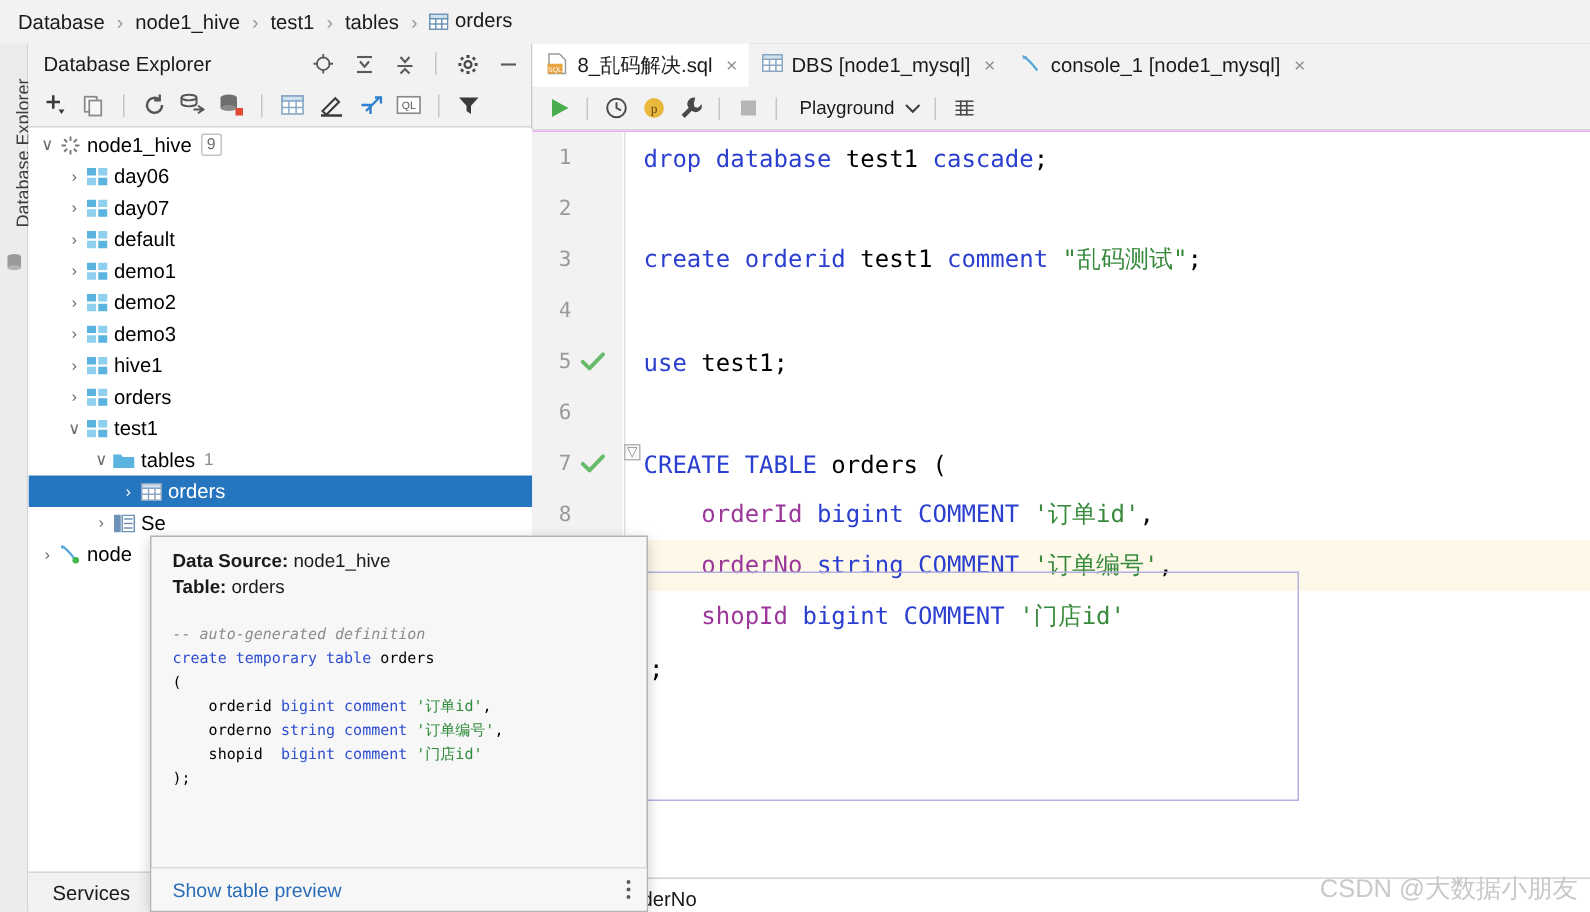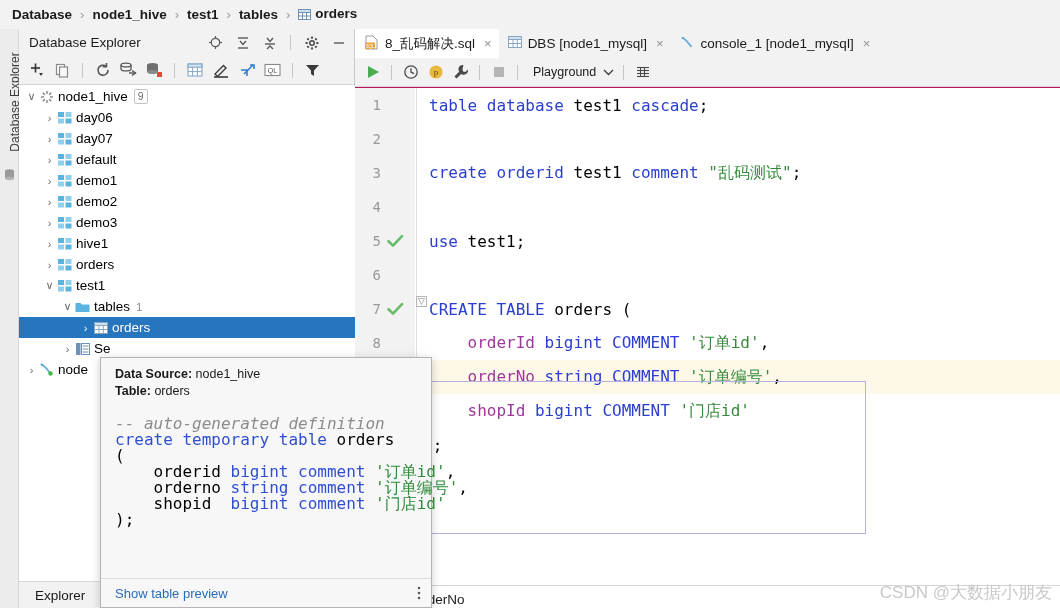--- a/index.html
+++ b/index.html
@@ -13,21 +13,21 @@
   }
   .app { position: relative; width: 1060px; height: 608px; background: #f2f2f2; }
 
   
   .breadcrumb {
     position: absolute; left: 0; top: 0; width: 1060px; height: 29px;
     background: #f2f2f2;
     display: flex; align-items: center; padding-left: 10px; gap: 0px;
     font-size: 13.5px; color: #1a1a1a;
   }
-  .crumb { padding: 0 2px; white-space: nowrap; font-weight: bold; }
+  .crumb { padding: 0 2px; white-space: nowrap; }
   .crumb-sep { color: #9a9a9a; padding: 0 6px; font-size: 13px; }
   .crumb-ico { display:inline-block; vertical-align:-2px; margin-right:4px; }
 
   
   .vstrip {
     position: absolute; left: 0; top: 29px; width: 19px; height: 579px;
     background: #ececec; border-right: 1px solid #d6d6d6;
   }
   .vstrip-label {
     position: absolute; left: -45px; top: 66px; width: 120px;
@@ -86,36 +86,36 @@
     position:absolute; left:100px; top:357px; width:332px; height:251px;
     background:#f7f7f7; border:1px solid #b4b4b4;
     box-shadow: 0 2px 9px rgba(0,0,0,.20);
     font-size:12.5px; color:#1a1a1a;
   }
   .popup-head { padding: 8px 0 0 14px; line-height:17px; }
   .popup-head div b { font-weight:bold; }
   .popup-code {
     padding: 16px 0 0 14px;
     font-family:"DejaVu Sans Mono","Liberation Mono",monospace;
-    font-size:16px; line-height:16px; white-space:pre;
+    font-size:10px; line-height:16px; white-space:pre;
   }
   .pc-comment { color:#8c8c8c; font-style:italic; }
   .pc-kw { color:#2f4fd0; }
   .pc-str { color:#2e8b3a; }
   .pc-id { color:#000; }
   .popup-foot {
     position:absolute; left:0; bottom:0; width:100%; height:29px;
     border-top:1px solid #dcdcdc; background:#f7f7f7;
     display:flex; align-items:center; padding:0 10px 0 14px;
   }
   .popup-link { color:#2a6cb8; font-size:13px; flex:1; cursor:default; }
   .kebab { color:#5a5a5a; font-size:13px; letter-spacing:0; line-height:6px; text-align:center;}
 
   
-  .editor-wrap { position:absolute; left:355px; top:29px; width:705px; height:579px; background:#be185d; }
+  .editor-wrap { position:absolute; left:355px; top:29px; width:705px; height:579px; background:#f0abfc; }
   .etabs {
     height:29px; background:#f2f2f2; display:flex; align-items:flex-end;
   }
   .etab {
     display:flex; align-items:center; height:29px; padding:0 7px 0 9px; gap:6px;
     font-size:13.5px; color:#1a1a1a; white-space:nowrap;
   }
   .etab.active { background:#ffffff; }
   .etab-x { color:#909090; font-size:13px; padding-left:3px; }
 
@@ -512,21 +512,21 @@
               <path d="M1.5 0.5 L4.5 1.5 L2.2 3.2 Z" fill="#5aa8d8"></path>
               <circle cx="11.5" cy="10.5" r="2.2" fill="#40b84a"></circle>
             </svg>
           </span>
         <span>node</span>
       </div>
     </div>
   </div>
 
   <div class="services">
-    <span>Explorer</span>
+    <span>Services</span>
   </div>
 
   <div class="editor-wrap">
 
     <div class="etabs">
       <div class="etab active">
         <span>
           <svg width="15" height="15" viewBox="0 0 15 15">
               <path d="M2 1 h7 l4 4 v9 h-11 z" fill="#fff" stroke="#9a9a9a" stroke-width="1"></path>
               <rect x="1" y="7.5" width="10" height="6.5" fill="#e8a33d"></rect>
@@ -671,21 +671,21 @@
             <span class="gl-num" style="visibility:hidden">10</span>
             <span class="gl-mark"></span>
           </div>
       </div>
       <div class="gutter-div"></div>
 
       <div class="fold" style="left:61px; top:208px;">▽</div>
       <div class="fold" style="left:61px; top:446px;">△</div>
 
       <div class="code-lines">
-        <div class="cline" style="top:0px;"><span class="txt"><span class="kw">table database </span><span class="idn">test1 </span><span class="kw">cascade</span><span class="punc">;</span></span></div>
+        <div class="cline" style="top:0px;"><span class="txt"><span class="kw">drop database </span><span class="idn">test1 </span><span class="kw">cascade</span><span class="punc">;</span></span></div>
 
         <div class="cline" style="top:34px;"></div>
 
         <div class="cline" style="top:68px;"><span class="txt"><span class="kw">create orderid </span><span class="idn">test1 </span><span class="kw">comment </span><span class="str">"乱码测试"</span><span class="punc">;</span></span></div>
 
         <div class="cline" style="top:102px;"></div>
 
         <div class="cline" style="top:136px;"><span class="txt"><span class="kw">use </span><span class="idn">test1</span><span class="punc">;</span></span></div>
 
         <div class="cline" style="top:170px;"></div>

